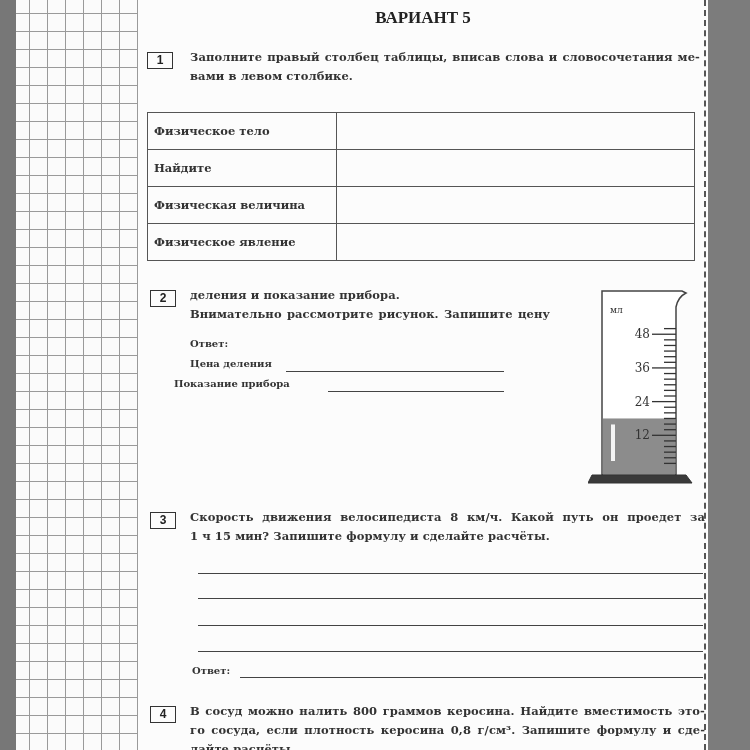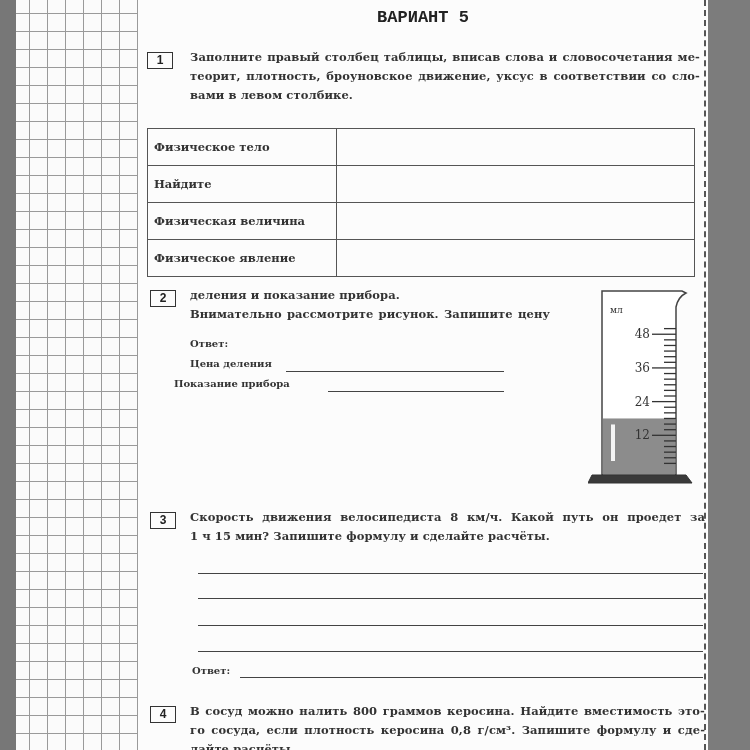--- a/index.html
+++ b/index.html
@@ -9,43 +9,42 @@
   .grid-paper { position:absolute; left:16px; top:0; width:122px; height:750px; background-color:#fbfbfb;
     background-image:
       linear-gradient(to right, #9a9a9a 1px, transparent 1px),
       linear-gradient(to bottom, #9a9a9a 1px, transparent 1px);
     background-size:18px 18px; background-position:13px 13px; }
   .page { position:absolute; left:138px; top:0; width:570px; height:750px; background:#fcfcfc; }
   .right-strip { position:absolute; left:708px; top:0; width:42px; height:750px; background:#7c7c7c; }
   .cut-line { position:absolute; left:704px; top:0; width:0; height:750px;
     border-left:2px dashed #555; }
   .title { position:absolute; left:0; width:570px; top:8px; text-align:center;
-    font-family:Liberation Mono, monospace; font-weight:bold; font-size:17px; color:#222; }
+    font-family:Liberation Serif, serif; font-weight:bold; font-size:17px; color:#222; }
   .qnum { position:absolute; width:24px; height:15px; border:1.5px solid #333;
     font-family:"Liberation Sans", sans-serif; font-weight:bold; font-size:12px; text-align:center; line-height:15px; color:#222; }
   .qtext { position:absolute; font-size:11.5px; line-height:19px; text-align:justify; color:#333; font-weight:bold; letter-spacing:0.1px; }
-  table.q1 { position:absolute; left:9px; top:128px; width:548px; border-collapse:collapse; }
+  table.q1 { position:absolute; left:9px; top:112px; width:548px; border-collapse:collapse; }
   table.q1 td { border:1.5px solid #555; height:36px; font-size:11.5px; font-weight:bold; color:#333; padding:0 6px; }
   table.q1 td.label-cell { width:176px; }
   .ans-line { position:absolute; border-bottom:1.3px solid #444; height:0; }
   .small-label { position:absolute; font-size:10px; font-weight:bold; color:#333; }
   svg.cylinder { position:absolute; left:450px; top:287px; }
 </style>
 </head>
 <body>
 
 <div class="left-strip"></div>
 <div class="grid-paper"></div>
 <div class="page">
   <div class="title">ВАРИАНТ 5</div>
 
   <div class="qnum" style="left:9px; top:52px;">1</div>
   <div class="qtext" style="left:52px; top:48px; width:510px;">
     <div style="text-align-last:justify;">Заполните правый столбец таблицы, вписав слова и словосочетания ме-</div>
-    <div style="text-align-last:justify;">теорит, плотность, броуновское движение, уксус в соответствии со сло-</div>
     <div>вами в левом столбике.</div>
   </div>
   <table class="q1">
     <tbody>
         <tr>
       <td class="label-cell">Физическое тело</td>
       <td></td>
     </tr>
     <tr>
       <td class="label-cell">Найдите</td>

